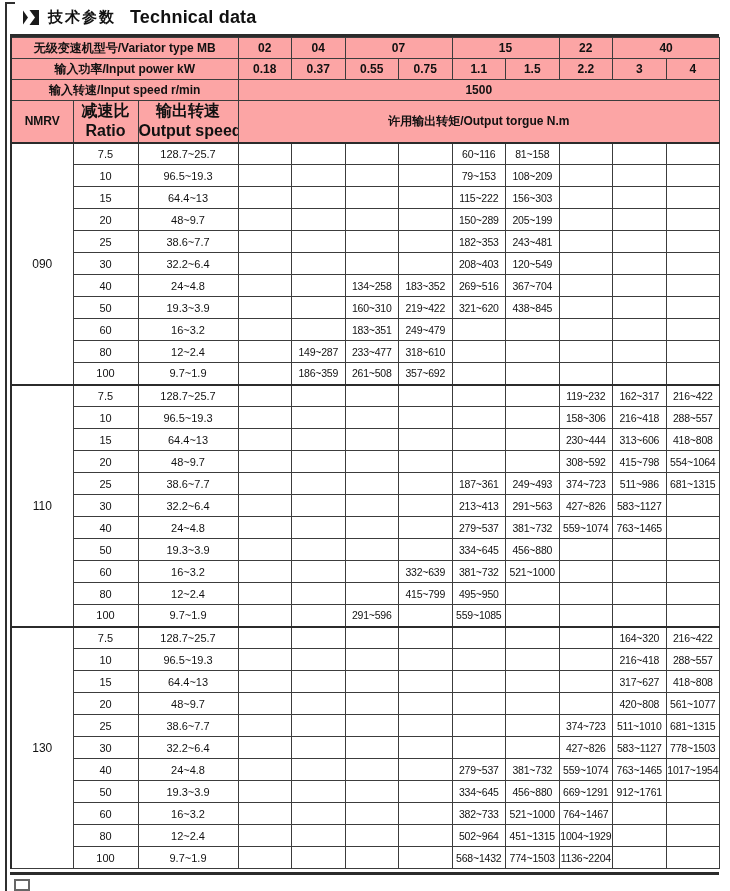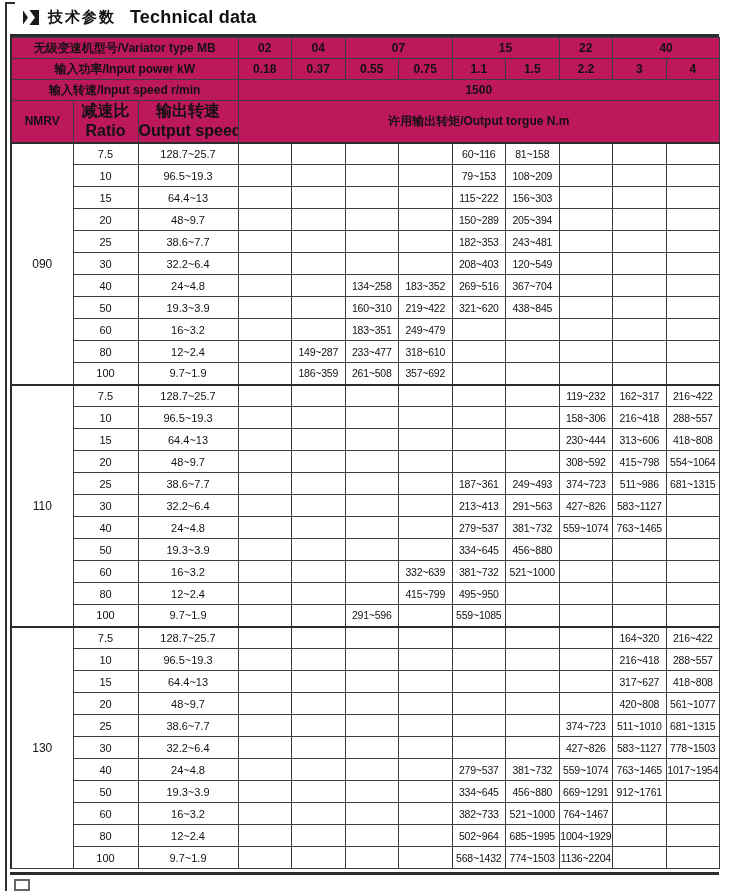--- a/index.html
+++ b/index.html
@@ -40,21 +40,21 @@
   }
   table.tech th, table.tech td {
     border: 1px solid #3c3c3c;
     text-align: center;
     vertical-align: middle;
     padding: 0;
     overflow: hidden;
     white-space: nowrap;
   }
   table.tech { border-left: 2px solid #2b2b2b; border-right: 1px solid #2b2b2b; }
-  thead th { background: #be185d; font-weight: bold; }
+  thead th { background: #fca5a5; font-weight: bold; }
   thead tr.hr1 th, thead tr.hr2 th, thead tr.hr3 th { height: 21px; font-size: 12px; }
   thead tr.hr4 th { height: 42px; font-size: 12px; }
   thead { border-bottom: 2px solid #2b2b2b; }
   th.lbl { font-size: 12px; }
   .stack span { display: block; line-height: 1.25; font-size: 16px; }
   tbody td { height: 22px; font-size: 11px; background: #fff; }
   tbody td.torque { font-size: 10.5px; letter-spacing: -0.2px; }
   tbody td.model { font-size: 12px; }
   tbody tr.section-first td { border-top: 2px solid #2b2b2b; }
   tbody { border-bottom: 1px solid #2b2b2b; }
@@ -185,21 +185,21 @@
           <td class="torque"></td>
         </tr>
         <tr>
           <td>20</td>
           <td>48~9.7</td>
           <td class="torque"></td>
           <td class="torque"></td>
           <td class="torque"></td>
           <td class="torque"></td>
           <td class="torque">150~289</td>
-          <td class="torque">205~394</td>
+          <td class="torque">205~199</td>
           <td class="torque"></td>
           <td class="torque"></td>
           <td class="torque"></td>
         </tr>
         <tr>
           <td>25</td>
           <td>38.6~7.7</td>
           <td class="torque"></td>
           <td class="torque"></td>
           <td class="torque"></td>
@@ -551,21 +551,21 @@
           <td class="torque"></td>
         </tr>
         <tr>
           <td>80</td>
           <td>12~2.4</td>
           <td class="torque"></td>
           <td class="torque"></td>
           <td class="torque"></td>
           <td class="torque"></td>
           <td class="torque">502~964</td>
-          <td class="torque">685~1995</td>
+          <td class="torque">451~1315</td>
           <td class="torque">1004~1929</td>
           <td class="torque"></td>
           <td class="torque"></td>
         </tr>
         <tr>
           <td>100</td>
           <td>9.7~1.9</td>
           <td class="torque"></td>
           <td class="torque"></td>
           <td class="torque"></td>

